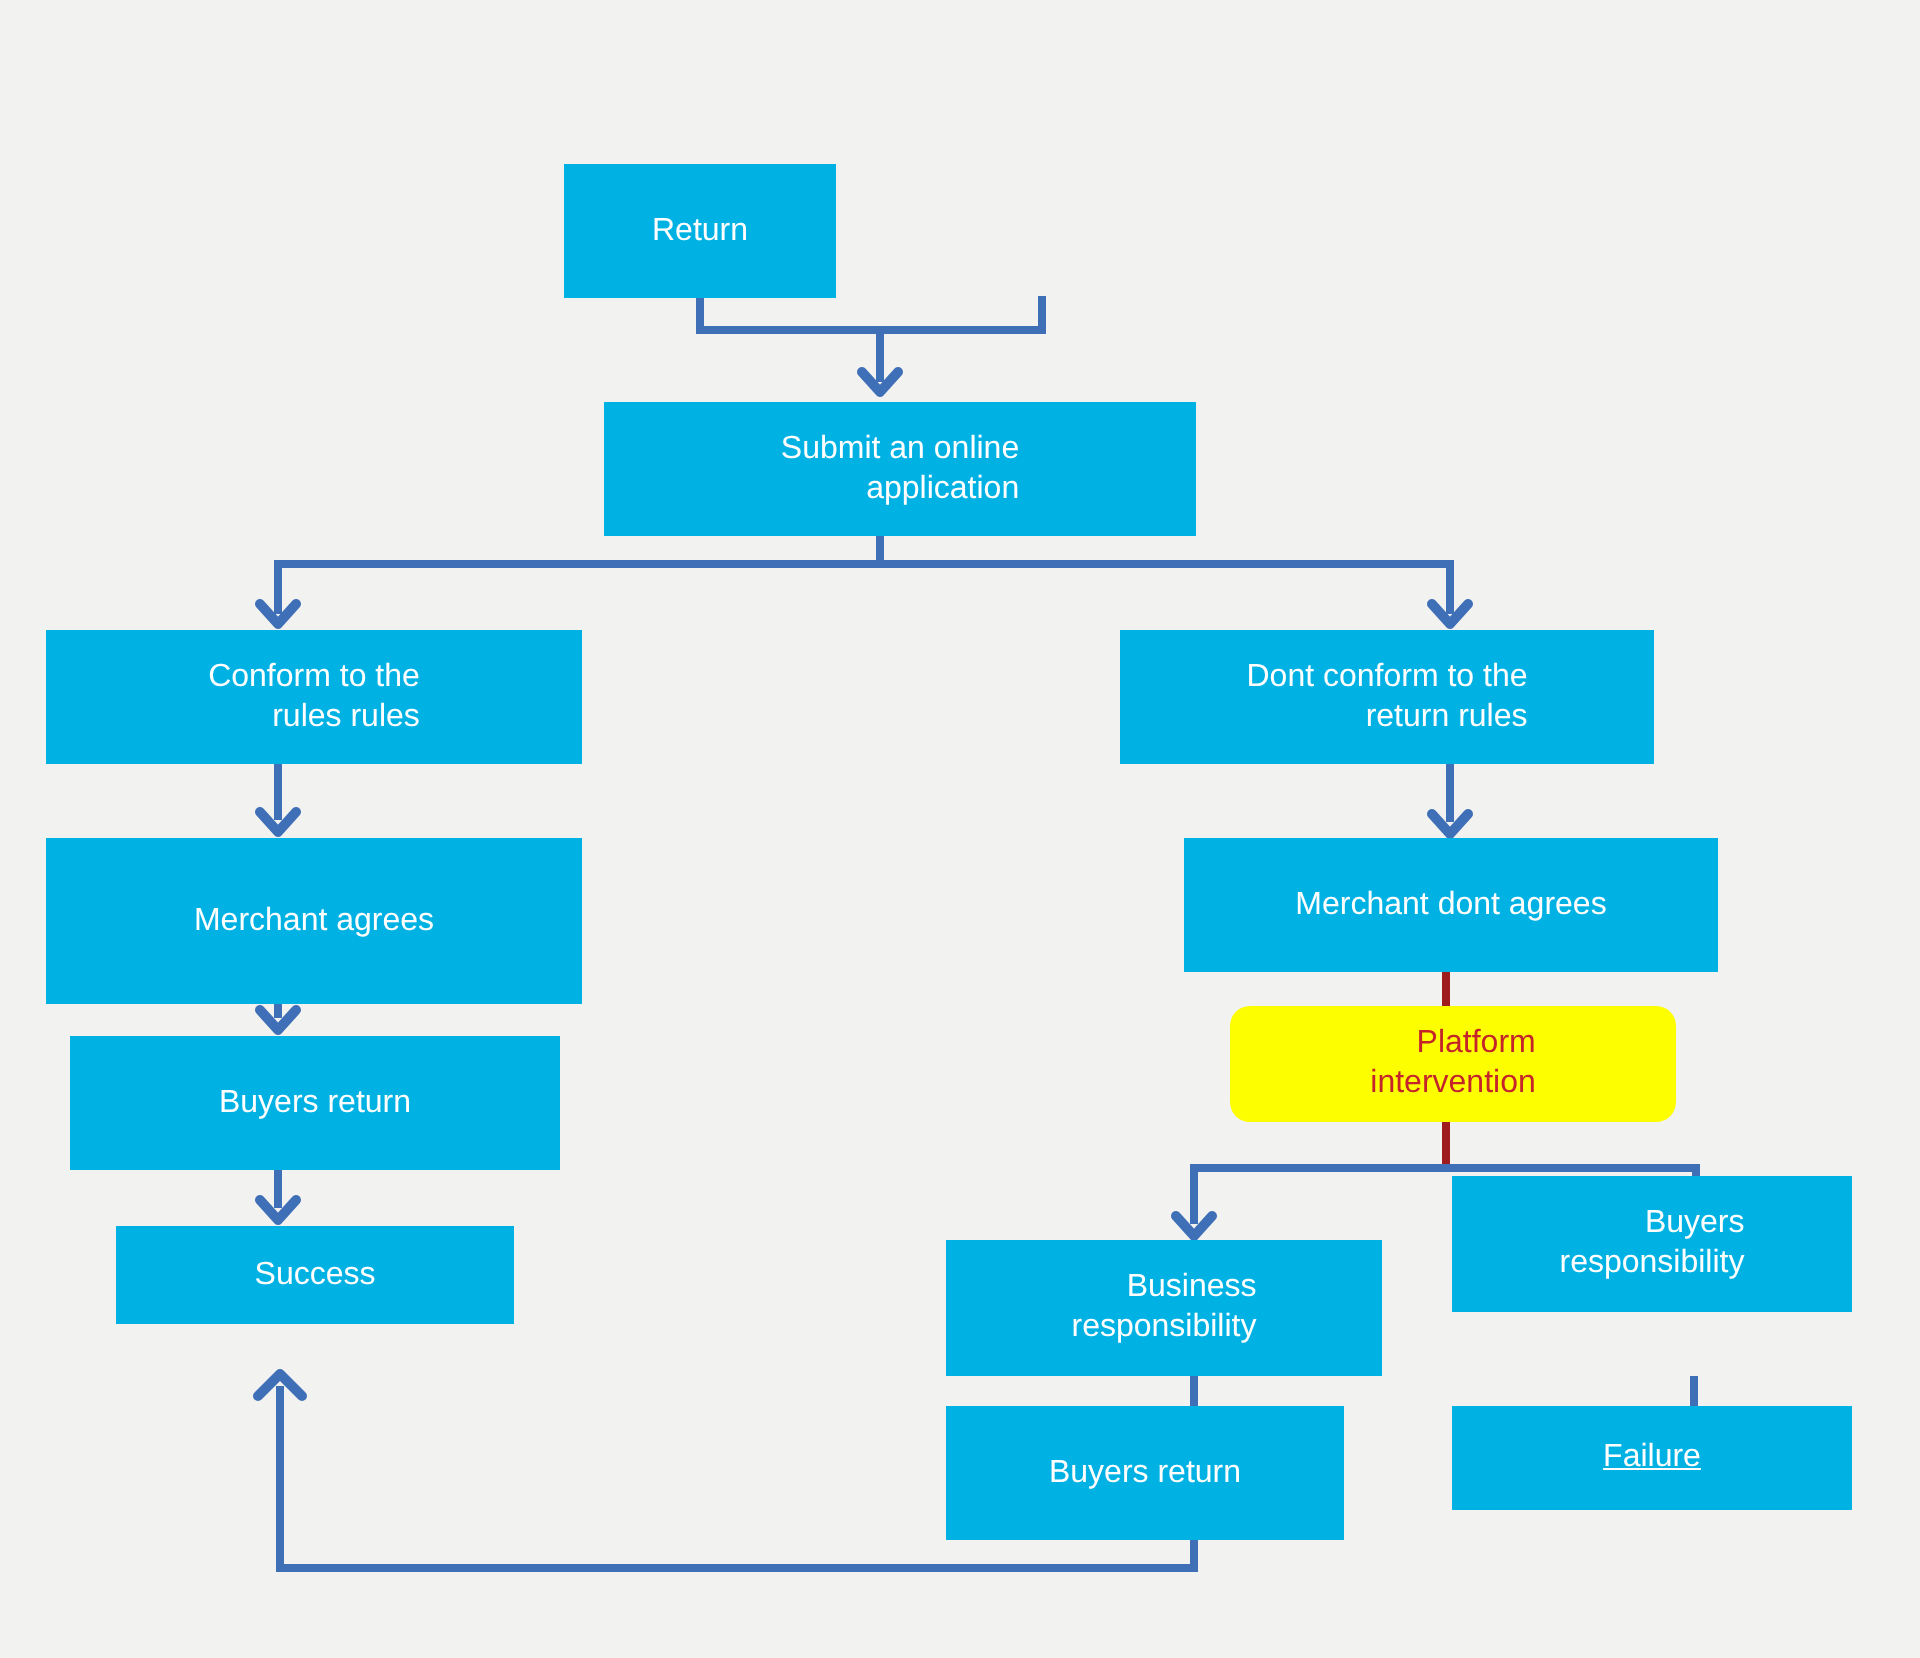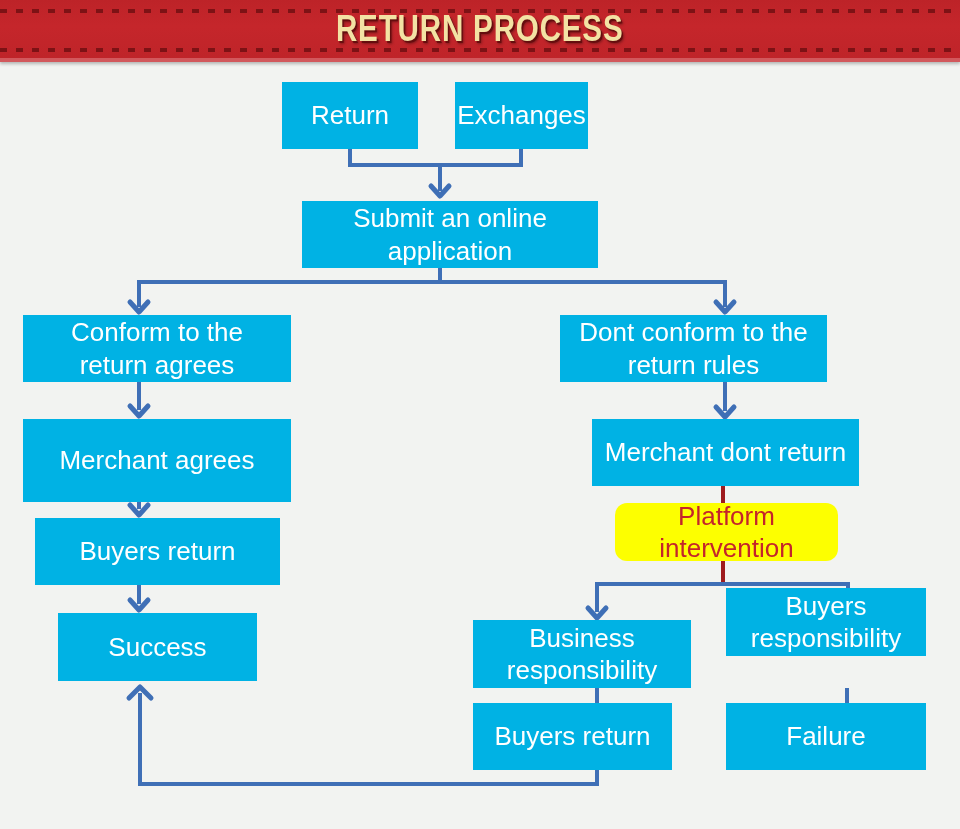--- a/index.html
+++ b/index.html
@@ -27,22 +27,22 @@
     text-shadow:2px 2px 0 rgba(90,10,10,.75),3px 3px 3px rgba(0,0,0,.35);white-space:nowrap;}
 
   
   svg.wires{position:absolute;left:0;top:0;width:960px;height:829px;}
   .wire{stroke:var(--connector);stroke-width:4;fill:none;}
   .wire-red{stroke:var(--connector-red);stroke-width:4;fill:none;}
   .arrow{stroke:var(--connector);stroke-width:5;fill:none;stroke-linecap:round;stroke-linejoin:round;}
 
   
   .node{position:absolute;background:var(--node-fill);color:var(--node-text);
-    display:flex;align-items:center;justify-content:center;text-align:center;
-    font-size:26px;line-height:1.25;white-space:pre-line;}
+    display:flex;align-items:center;justify-content:center;text-align:right;
+    font-size:16px;line-height:1.25;white-space:pre-line;}
   .node.highlight{background:var(--highlight-fill);color:var(--highlight-text);border-radius:10px;}
 </style>
 </head>
 <body>
 
 <div class="canvas">
 
   <svg class="wires" viewBox="0 0 960 829">
 
     <path class="wire" d="M350 148 V165 H521 V148"></path>
@@ -70,48 +70,40 @@
     <polyline class="arrow" points="588,608 597,618 606,608"></polyline>
     <polyline class="arrow" points="839,608 848,618 857,608"></polyline>
 
     <path class="wire" d="M597 688 V704"></path>
     <path class="wire" d="M847 688 V704"></path>
 
     <polyline class="wire" points="597,770 597,784 140,784 140,693"></polyline>
     <polyline class="arrow" points="129,698 140,687 151,698"></polyline>
   </svg>
 
-  <div class="banner">
-    <div class="dash-row dash-top"></div>
-    <div class="dash-row dash-bottom"></div>
-    <div class="banner-title">
-      <span>RETURN PROCESS</span>
-    </div>
-  </div>
 
   <div class="node" style="left:282px;top:82px;width:136px;height:67px;">Return</div>
-  <div class="node" style="left:455px;top:82px;width:133px;height:67px;">Exchanges</div>
   <div class="node" style="left:302px;top:201px;width:296px;height:67px;">Submit an online
 application</div>
 
   <div class="node" style="left:23px;top:315px;width:268px;height:67px;">Conform to the
-return agrees</div>
+rules rules</div>
   <div class="node" style="left:560px;top:315px;width:267px;height:67px;">Dont conform to the
 return rules</div>
 
   <div class="node" style="left:23px;top:419px;width:268px;height:83px;">Merchant agrees</div>
-  <div class="node" style="left:592px;top:419px;width:267px;height:67px;">Merchant dont return</div>
+  <div class="node" style="left:592px;top:419px;width:267px;height:67px;">Merchant dont agrees</div>
 
-  <div class="node highlight" style="left:615px;top:503px;width:223px;height:58px;border-radius:12px;">Platform
+  <div class="node highlight" style="left:615px;top:503px;width:223px;height:58px;">Platform
 intervention</div>
 
   <div class="node" style="left:35px;top:518px;width:245px;height:67px;">Buyers return</div>
-  <div class="node" style="left:58px;top:613px;width:199px;height:68px;">Success</div>
+  <div class="node" style="left:58px;top:613px;width:199px;height:49px;">Success</div>
 
   <div class="node" style="left:473px;top:620px;width:218px;height:68px;">Business
 responsibility</div>
   <div class="node" style="left:726px;top:588px;width:200px;height:68px;">Buyers
 responsibility</div>
 
   <div class="node" style="left:473px;top:703px;width:199px;height:67px;">Buyers return</div>
-  <div class="node" style="left:726px;top:703px;width:200px;height:67px;">Failure</div>
+  <div class="node" style="left:726px;top:703px;width:200px;height:52px;text-decoration:underline;">Failure</div>
 
 </div>
 
 </body></html>

